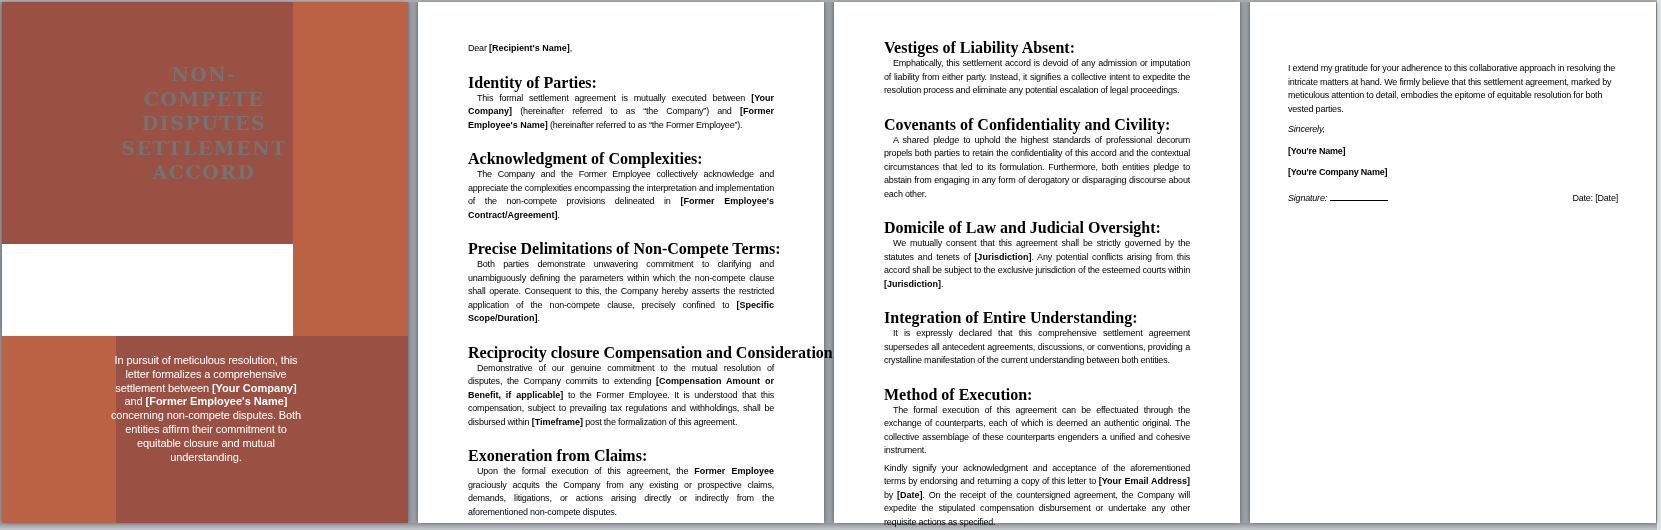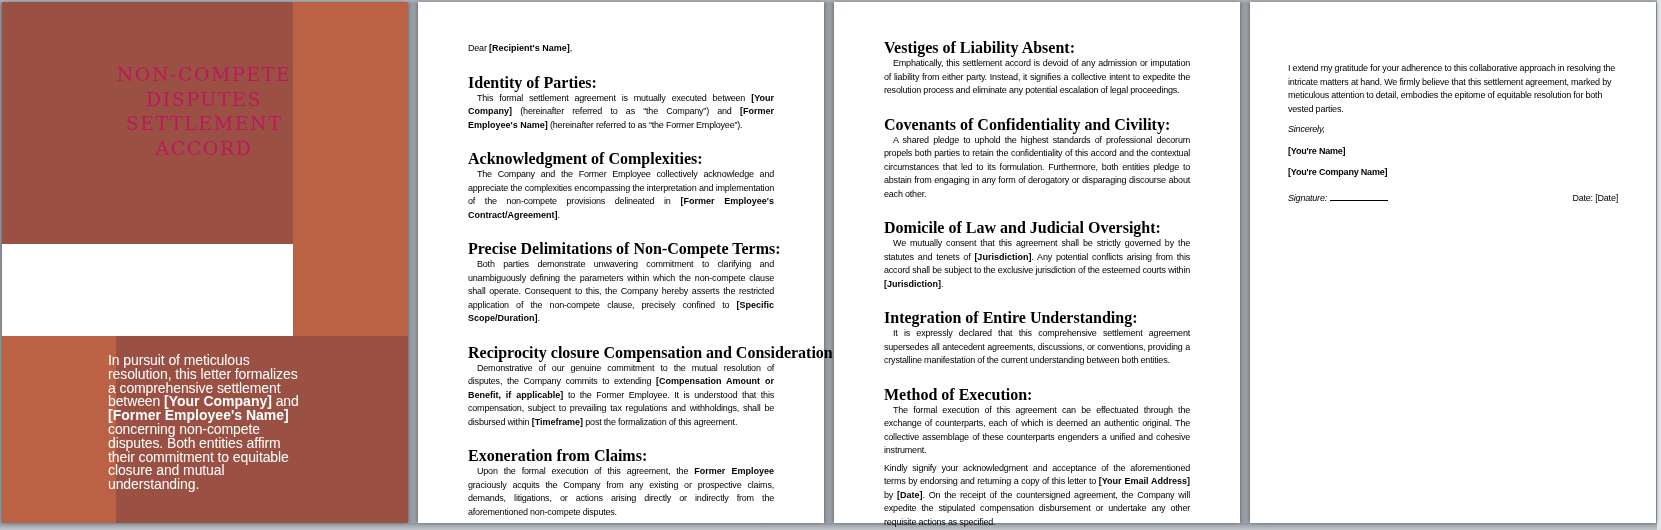--- a/index.html
+++ b/index.html
@@ -26,25 +26,25 @@
   .blk{position:absolute;}
   .blk-dark-top{left:0;top:0;width:291px;height:242px;background:#9A5144;}
   .blk-light-right{left:291px;top:0;width:115px;height:334px;background:#BB6245;}
   .blk-white-band{left:0;top:242px;width:291px;height:92px;background:#FFFFFF;}
   .blk-light-bl{left:0;top:334px;width:114px;height:187px;background:#BB6245;}
   .blk-dark-bottom{left:114px;top:334px;width:292px;height:187px;background:#9A5144;}
 
   .cover-title{
     position:absolute;left:112px;top:60px;width:180px;text-align:center;
     font-family:"DejaVu Serif","Liberation Serif",serif;
-    font-size:19px;line-height:24.5px;letter-spacing:1.5px;color:#be185d;
+    font-size:19px;line-height:24.5px;letter-spacing:1.5px;color:#737373;font-weight:bold;
   }
   .cover-intro{
-    position:absolute;left:106px;top:352px;width:196px;
-    color:#FFFFFF;font-size:14px;line-height:13.8px;letter-spacing:-0.1px;
+    position:absolute;left:106px;top:352px;width:196px;text-align:center;
+    color:#FFFFFF;font-size:11px;line-height:13.8px;letter-spacing:-0.1px;
   }
 
   
   .content{
     box-sizing:border-box;height:100%;
     padding:40px 50px 11px 50px;
     font-size:9px;line-height:13.5px;letter-spacing:-0.2px;color:#000;
   }
   .page3 .content{padding-top:38px;}
   .page4 .content{padding:60px 38px 0 38px;}

